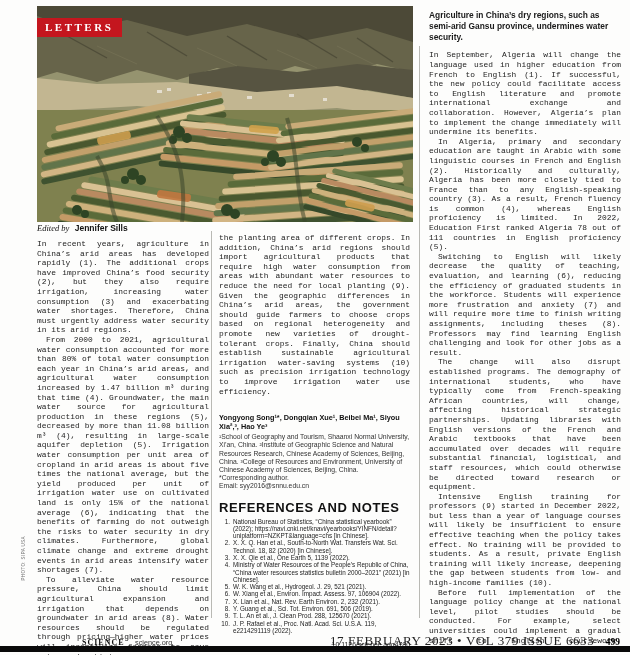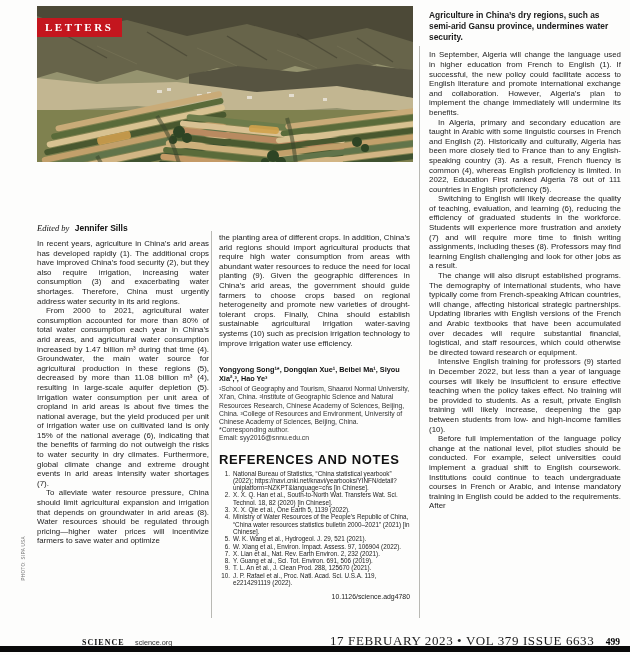--- a/index.html
+++ b/index.html
@@ -1,20 +1,20 @@
 <!DOCTYPE html>
 <html><head>
 <meta charset="utf-8">
 <style>
   html,body{margin:0;padding:0;}
   body{background:#ffffff;font-family:"Liberation Sans",sans-serif;}
   .page{position:relative;width:630px;height:655px;background:#fdfdfc;overflow:hidden;}
 
   
-  .photo{position:absolute;left:37px;top:6px;width:376px;height:156px;overflow:hidden;background:#8a8a68;}
+  .photo{position:absolute;left:37px;top:6px;width:376px;height:216px;overflow:hidden;background:#8a8a68;}
   .letters-tag{position:absolute;left:0px;top:12px;background:#c4161e;color:#fff;
     font-family:"Liberation Serif",serif;font-weight:bold;font-size:11px;line-height:11px;
     letter-spacing:2.5px;padding:4px 9px 4px 8px;}
   .credit{position:absolute;left:21px;top:536px;font-size:4.5px;color:#777;letter-spacing:.4px;
     writing-mode:vertical-rl;transform:rotate(180deg);white-space:nowrap;}
 
   
   .col{position:absolute;}
   .col1{left:37px;top:223px;width:172px;}
   .col2{left:219px;top:233px;width:191px;}
@@ -24,21 +24,21 @@
   .vrule2{left:419px;top:46px;height:572px;}
 
   .edited{font-size:8.5px;margin-bottom:6px;color:#111;}
   .ed-prefix{font-family:"Liberation Serif",serif;font-style:italic;}
   .ed-name{font-weight:bold;margin-left:3px;}
 
   .headline{font-family:"Liberation Sans",sans-serif;font-weight:bold;color:#121212;
     font-size:18px;line-height:21px;letter-spacing:-0.3px;margin:0 0 8px 0;}
   .headline2{margin:0 0 9px 0;}
 
-  .body{font-family:Liberation Sans, sans-serif;font-size:7.9px;line-height:9.6px;color:#1c1c1c;
+  .body{font-family:Liberation Mono, monospace;font-size:7.9px;line-height:9.6px;color:#1c1c1c;
     text-align:justify;margin:0;}
   .indent{text-indent:9px;}
 
   .caption{font-weight:bold;font-size:8.4px;line-height:10.8px;color:#1a1a1a;margin:0 0 8px 0;}
 
   .authors{font-weight:bold;font-size:7.3px;line-height:9px;color:#111;margin-top:17px;}
   .affil{font-size:6.8px;line-height:8.2px;color:#333;}
   .affil-block{margin-top:2px;}
   .refs-head{font-weight:bold;font-size:13px;letter-spacing:.6px;color:#111;margin:9px 0 3px 0;}
   .ref{display:flex;font-size:6.3px;line-height:7.3px;color:#222;}

